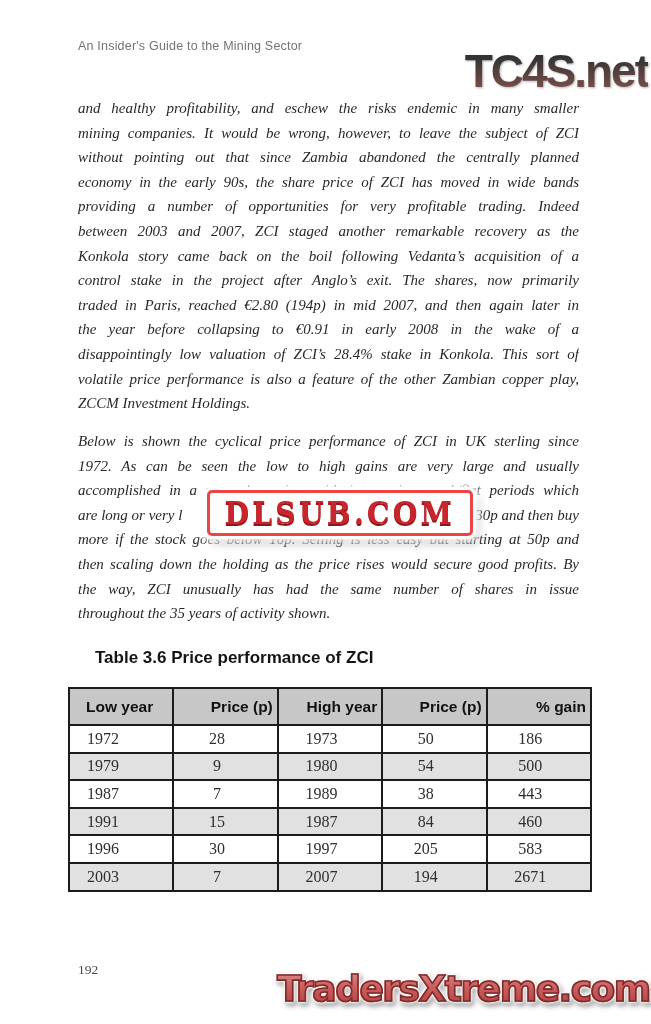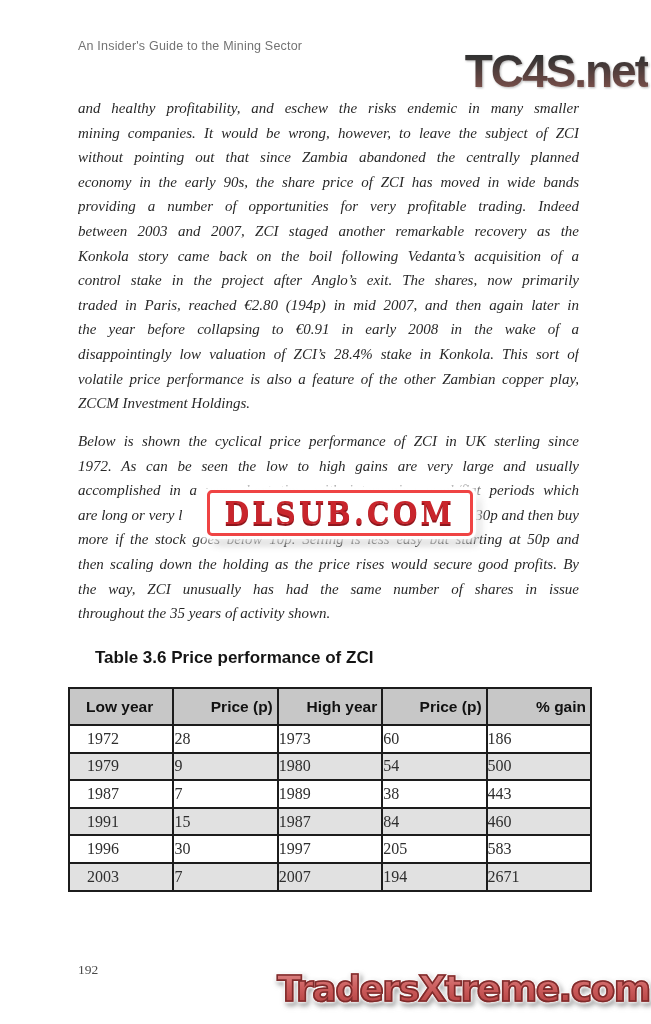--- a/index.html
+++ b/index.html
@@ -65,21 +65,21 @@
   table.price th, table.price td { border:2px solid #1c1c1c; box-sizing:border-box; }
   table.price th {
     height:37px; background:#c7c7c7;
     font-family:"Liberation Sans",sans-serif; font-weight:bold;
     font-size:15.5px; color:#111111;
     text-align:right; padding:0 4px 0 0;
   }
   table.price th:first-child { text-align:left; padding:0 0 0 16px; }
   table.price td {
     height:27.6px; font-size:16px; color:#2e2e2e;
-    text-align:left; padding:0 17px 0 0;
+    text-align:center; padding:0 17px 0 0;
     font-family:"Liberation Serif","DejaVu Serif",serif;
   }
   table.price td:first-child { text-align:left; padding:0 0 0 17px; }
   table.price tr.alt td { background:#e1e1e1; }
 
   
   .page-number {
     position:absolute; left:78px; top:962px;
     font-size:13.5px; color:#4a4a4a;
   }
@@ -149,21 +149,21 @@
         <th>High year</th>
         <th>Price (p)</th>
         <th>% gain</th>
       </tr>
     </thead>
     <tbody>
       <tr>
         <td>1972</td>
         <td>28</td>
         <td>1973</td>
-        <td>60</td>
+        <td>50</td>
         <td>186</td>
       </tr>
       <tr class="alt">
         <td>1979</td>
         <td>9</td>
         <td>1980</td>
         <td>54</td>
         <td>500</td>
       </tr>
       <tr>

